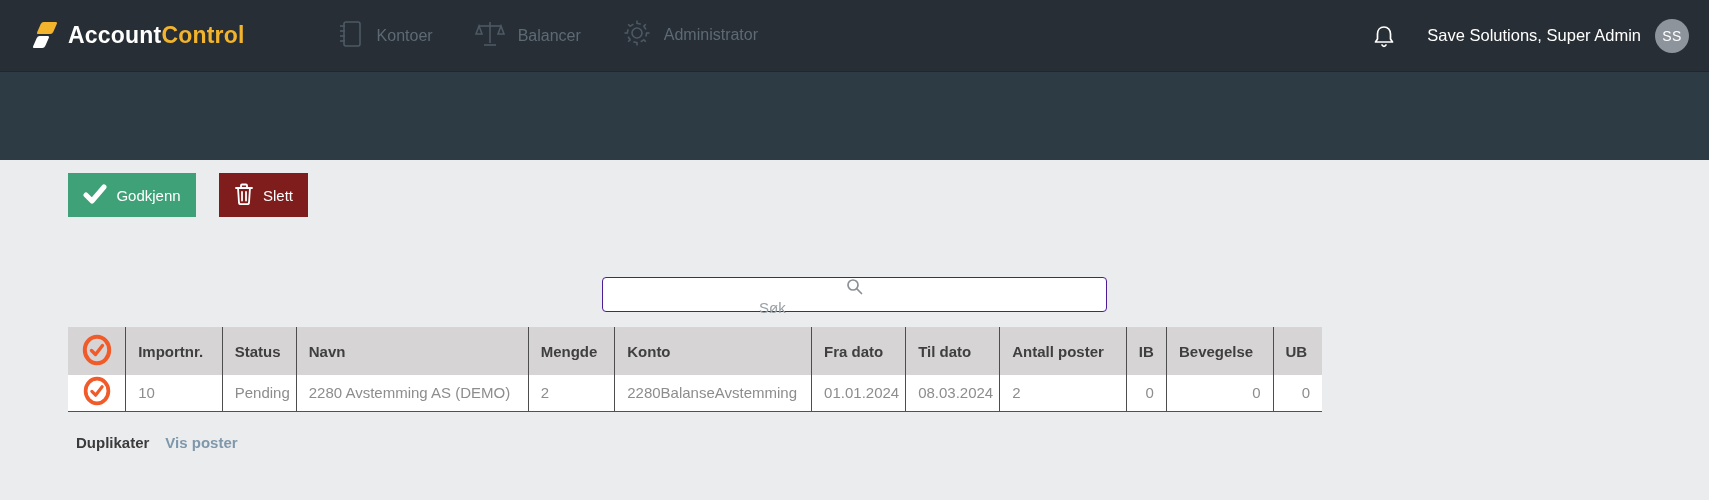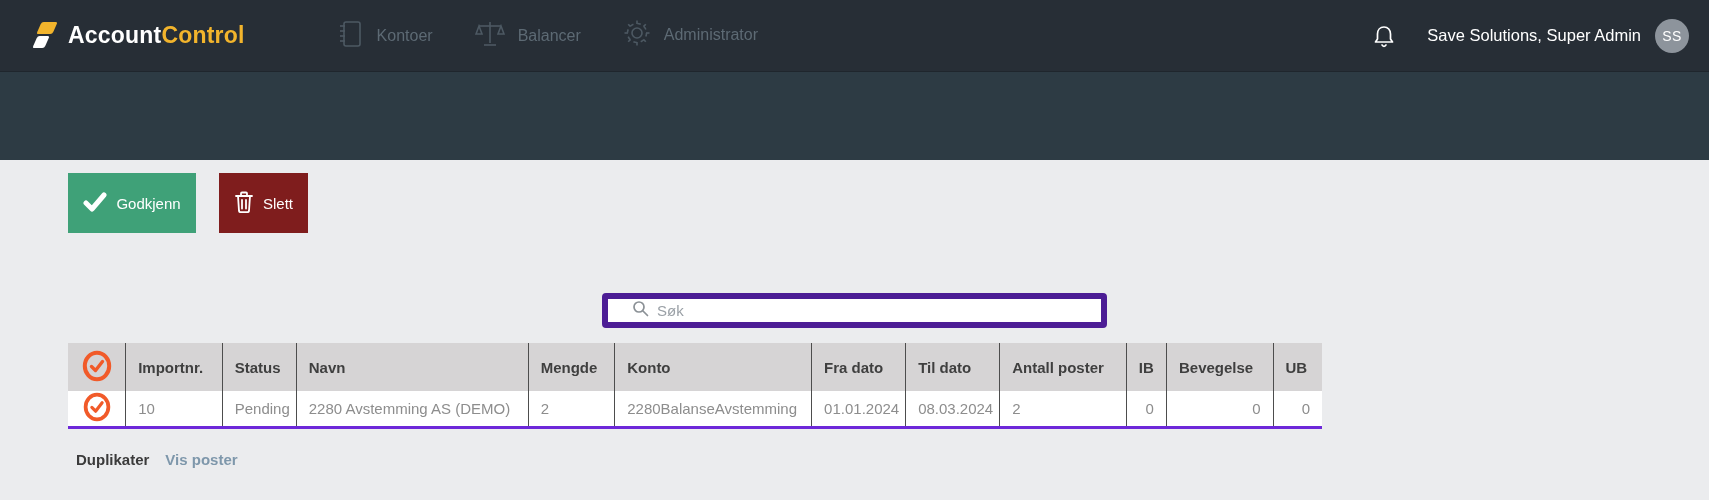--- a/index.html
+++ b/index.html
@@ -82,38 +82,39 @@
     height:88px;
     background:#2d3b44;
   }
 
   
   .toolbar {
     display:flex; gap:23px;
     margin:13px 0 0 68px;
   }
   .btn {
-    height:60px;
+    height:44px;
     display:flex; align-items:center; justify-content:center;
     gap:9px;
     color:#ffffff; font-size:15px;
     border:none; cursor:pointer;
   }
   .btn-approve { background:#3fa178; width:128px; }
   .btn-delete  { background:#7f1d1d; width:89px; }
 
   
   .search-wrap {
     width:505px; height:35px;
     margin:60px auto 0 auto;
     background:#ffffff;
-    border:6px solid #4c1d95;
+    border:1px solid #4c1d95;
     border-radius:4px;
     display:flex; align-items:center;
-    padding:0 24px;
+    padding:0 10px;
+    flex-direction:column;
   }
   .search-wrap input {
     border:none; outline:none;
     flex:1; height:100%;
     font-size:15px; color:#555;
     margin-left:8px;
     font-family:"Liberation Sans", sans-serif;
     background:transparent;
   }
   .search-wrap input::placeholder { color:#9aa0a6; }
@@ -135,21 +136,21 @@
     padding:0 12px;
     border-left:1px solid #4d4d4d;
   }
   table.grid thead th:first-child { border-left:none; text-align:center; padding:0; }
   table.grid tbody td {
     background:#ffffff;
     height:36px;
     color:#8d8d8d;
     padding:0 12px;
     border-left:1px solid #4d4d4d;
-    border-bottom:3px solid #6d28d9;
+    border-bottom:1px solid #6d28d9;
     overflow:hidden; white-space:nowrap;
   }
   table.grid tbody td:first-child { border-left:none; text-align:center; padding:0; }
   td.num, th.num-h { }
   td.num { text-align:right; color:#7a97b0; padding-right:8px; }
 
   
   .footer-row {
     margin:22px 0 0 76px;
     display:flex; align-items:center; gap:16px;

